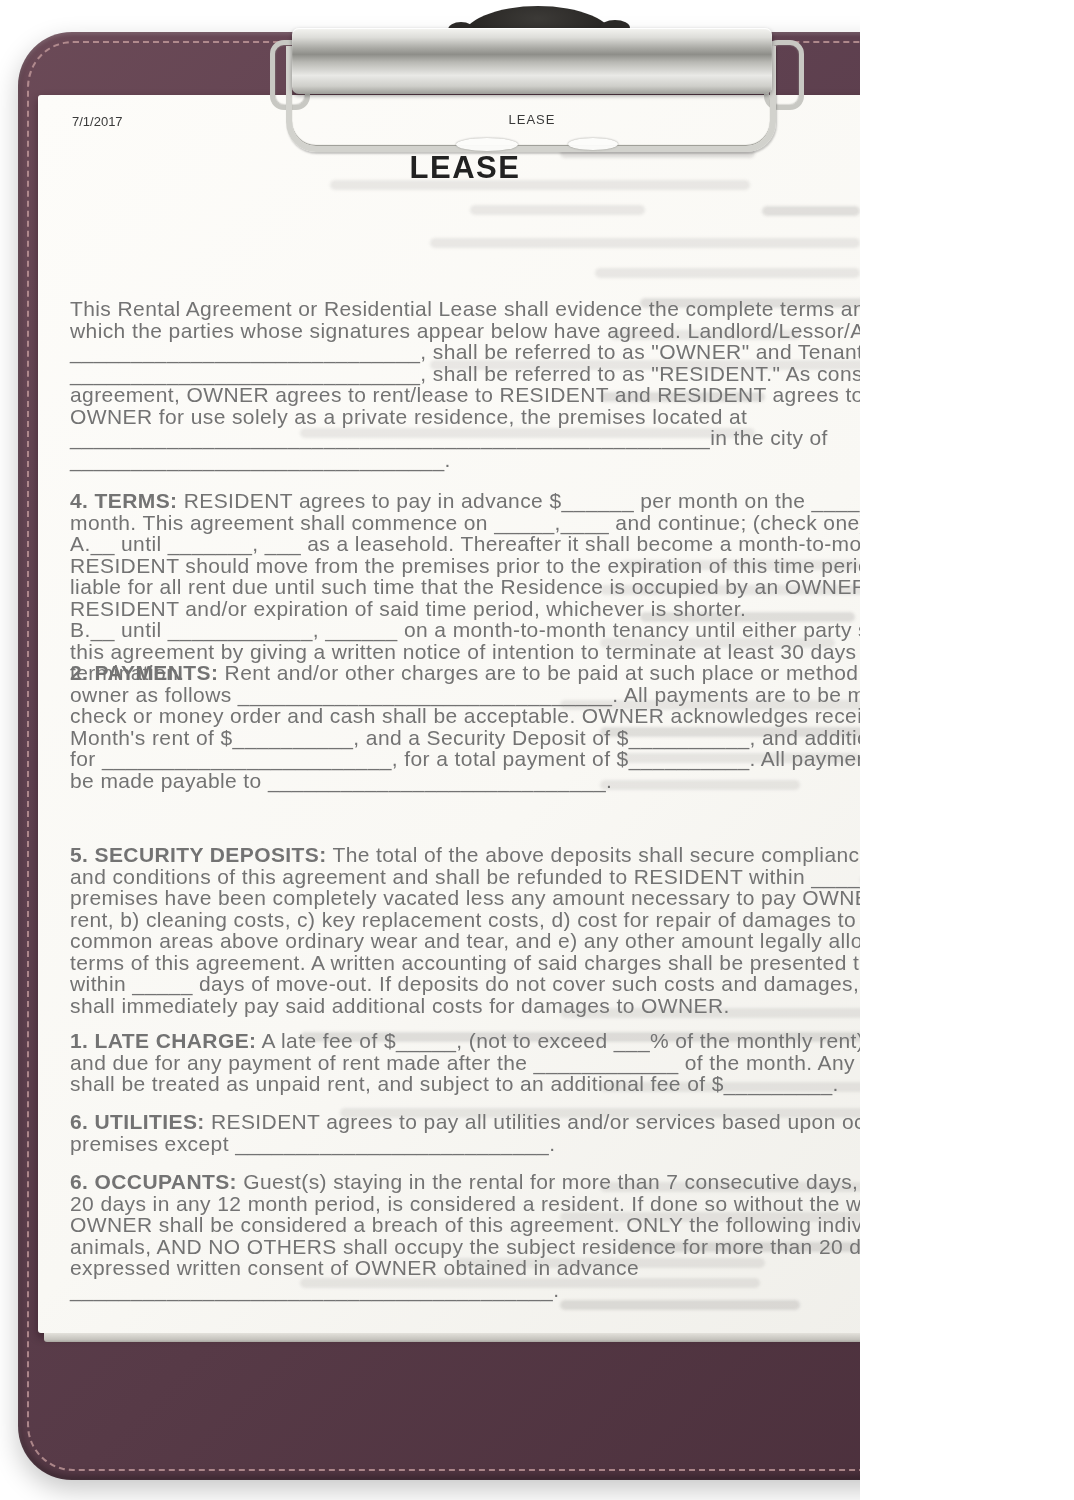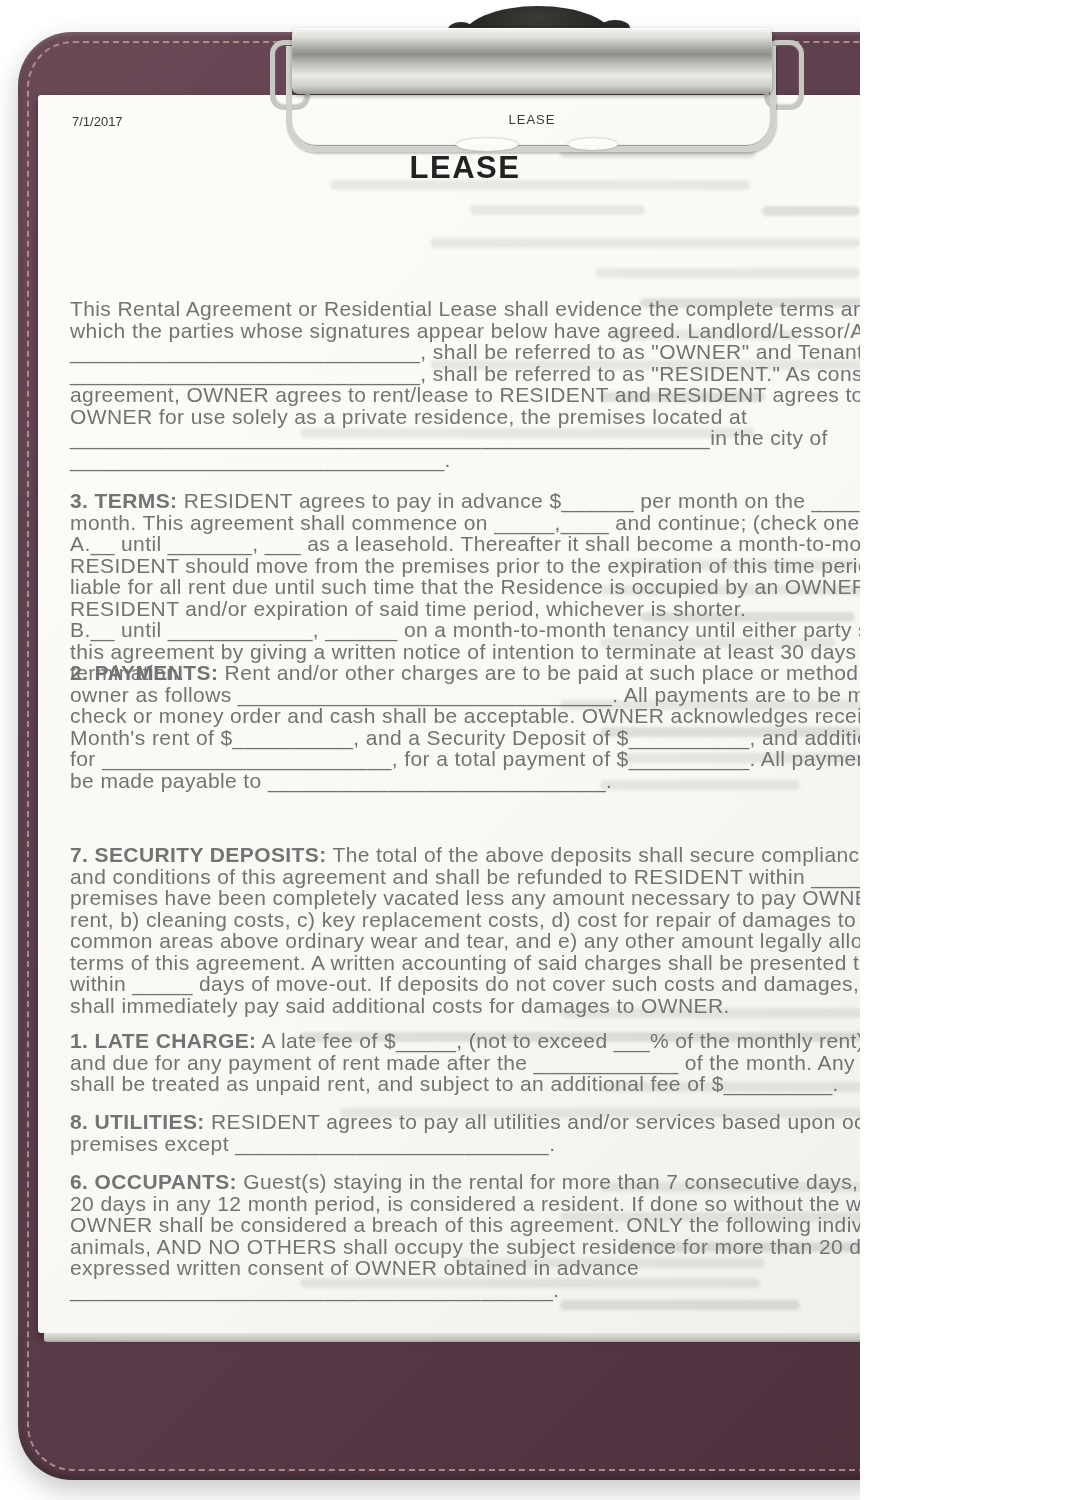--- a/index.html
+++ b/index.html
@@ -140,51 +140,51 @@
 
   <div class="par" style="top:258px"><span>This Rental Agreement or Residential Lease shall evidence the complete terms and conditions under
 which the parties whose signatures appear below have agreed. Landlord/Lessor/Agent,
 _____________________________, shall be referred to as "OWNER" and Tenant(s)/Lessee,
 _____________________________, shall be referred to as "RESIDENT." As consideration for this
 agreement, OWNER agrees to rent/lease to RESIDENT and RESIDENT agrees to rent/lease from
 OWNER for use solely as a private residence, the premises located at
 _____________________________________________________in the city of
 _______________________________.</span></div>
 
-  <div class="par" style="top:450px"><b>3. TERMS:</b><span> RESIDENT agrees to pay in advance $______ per month on the ____ day of each
+  <div class="par" style="top:450px"><b>4. TERMS:</b><span> RESIDENT agrees to pay in advance $______ per month on the ____ day of each
 month. This agreement shall commence on _____,____ and continue; (check one)
 A.__ until _______, ___ as a leasehold. Thereafter it shall become a month-to-month tenancy. If
 RESIDENT should move from the premises prior to the expiration of this time period, he shall be
 liable for all rent due until such time that the Residence is occupied by an OWNER approved paying
 RESIDENT and/or expiration of said time period, whichever is shorter.
 B.__ until ____________, ______ on a month-to-month tenancy until either party shall terminate
 this agreement by giving a written notice of intention to terminate at least 30 days prior to the date of
 termination.</span></div>
 
   <div class="par" style="top:622px"><b>2. PAYMENTS:</b><span> Rent and/or other charges are to be paid at such place or method designated by the
 owner as follows _______________________________. All payments are to be made by
 check or money order and cash shall be acceptable. OWNER acknowledges receipt of the First
 Month's rent of $__________, and a Security Deposit of $__________, and additional charges/fees
 for ________________________, for a total payment of $__________. All payments are to
 be made payable to ____________________________.</span></div>
 
-  <div class="par" style="top:804px"><b>7. SECURITY DEPOSITS:</b><span> The total of the above deposits shall secure compliance with the terms
+  <div class="par" style="top:804px"><b>5. SECURITY DEPOSITS:</b><span> The total of the above deposits shall secure compliance with the terms
 and conditions of this agreement and shall be refunded to RESIDENT within _____ days after the
 premises have been completely vacated less any amount necessary to pay OWNER; a) any unpaid
 rent, b) cleaning costs, c) key replacement costs, d) cost for repair of damages to premises and/or
 common areas above ordinary wear and tear, and e) any other amount legally allowable under the
 terms of this agreement. A written accounting of said charges shall be presented to RESIDENT
 within _____ days of move-out. If deposits do not cover such costs and damages, the RESIDENT
 shall immediately pay said additional costs for damages to OWNER.</span></div>
 
   <div class="par" style="top:990px"><b>1. LATE CHARGE:</b><span> A late fee of $_____, (not to exceed ___% of the monthly rent), shall be added
 and due for any payment of rent made after the ____________ of the month. Any dishonored check
 shall be treated as unpaid rent, and subject to an additional fee of $_________.</span></div>
 
-  <div class="par" style="top:1071px"><b>8. UTILITIES:</b><span> RESIDENT agrees to pay all utilities and/or services based upon occupancy of the
+  <div class="par" style="top:1071px"><b>6. UTILITIES:</b><span> RESIDENT agrees to pay all utilities and/or services based upon occupancy of the
 premises except __________________________.</span></div>
 
   <div class="par" style="top:1131px"><b>6. OCCUPANTS:</b><span> Guest(s) staying in the rental for more than 7 consecutive days, or a total of over
 20 days in any 12 month period, is considered a resident. If done so without the written consent of
 OWNER shall be considered a breach of this agreement. ONLY the following individuals and/or
 animals, AND NO OTHERS shall occupy the subject residence for more than 20 days unless the
 expressed written consent of OWNER obtained in advance
 ________________________________________.</span></div>
 
   <div class="page-number">1/5</div>

